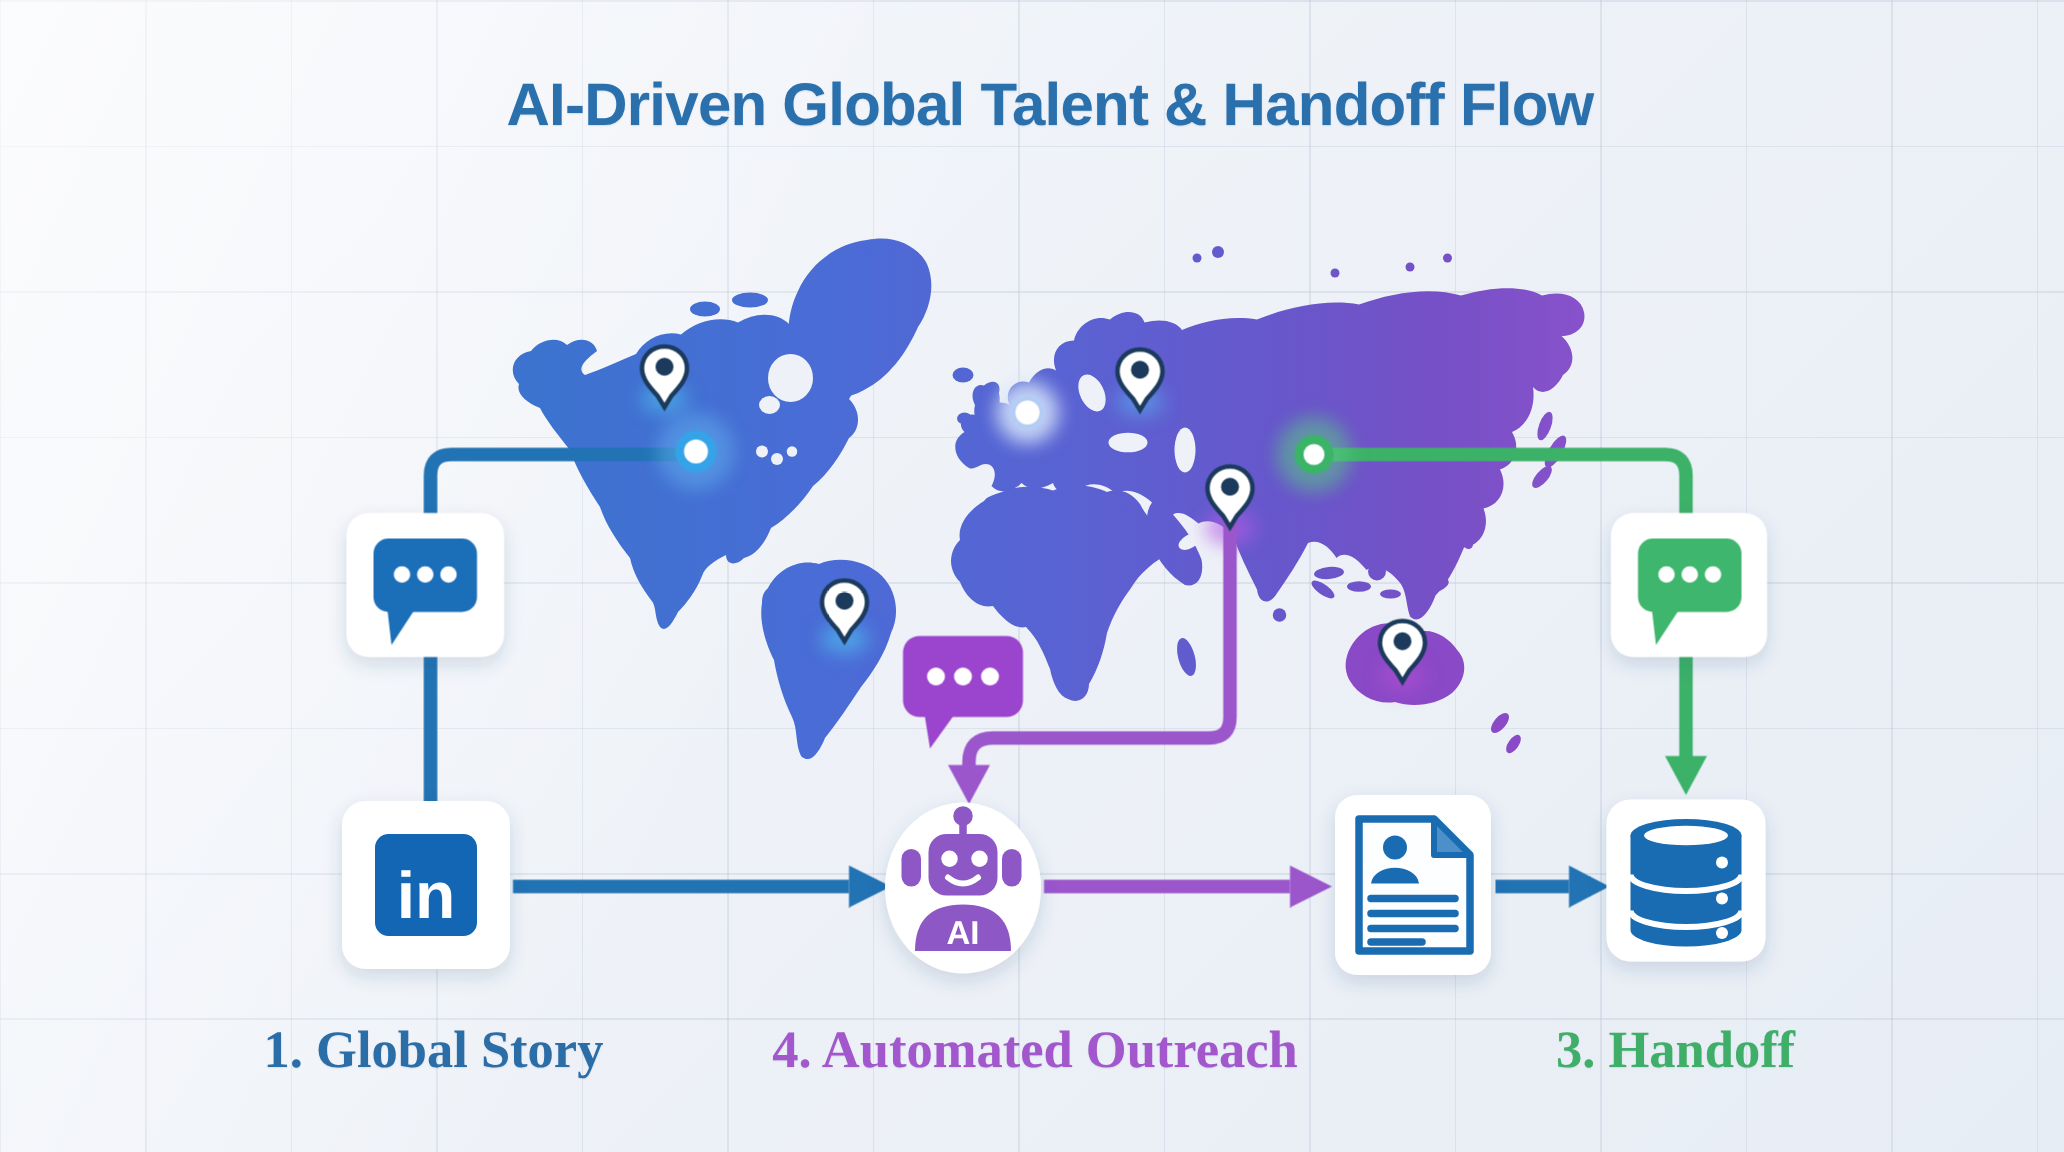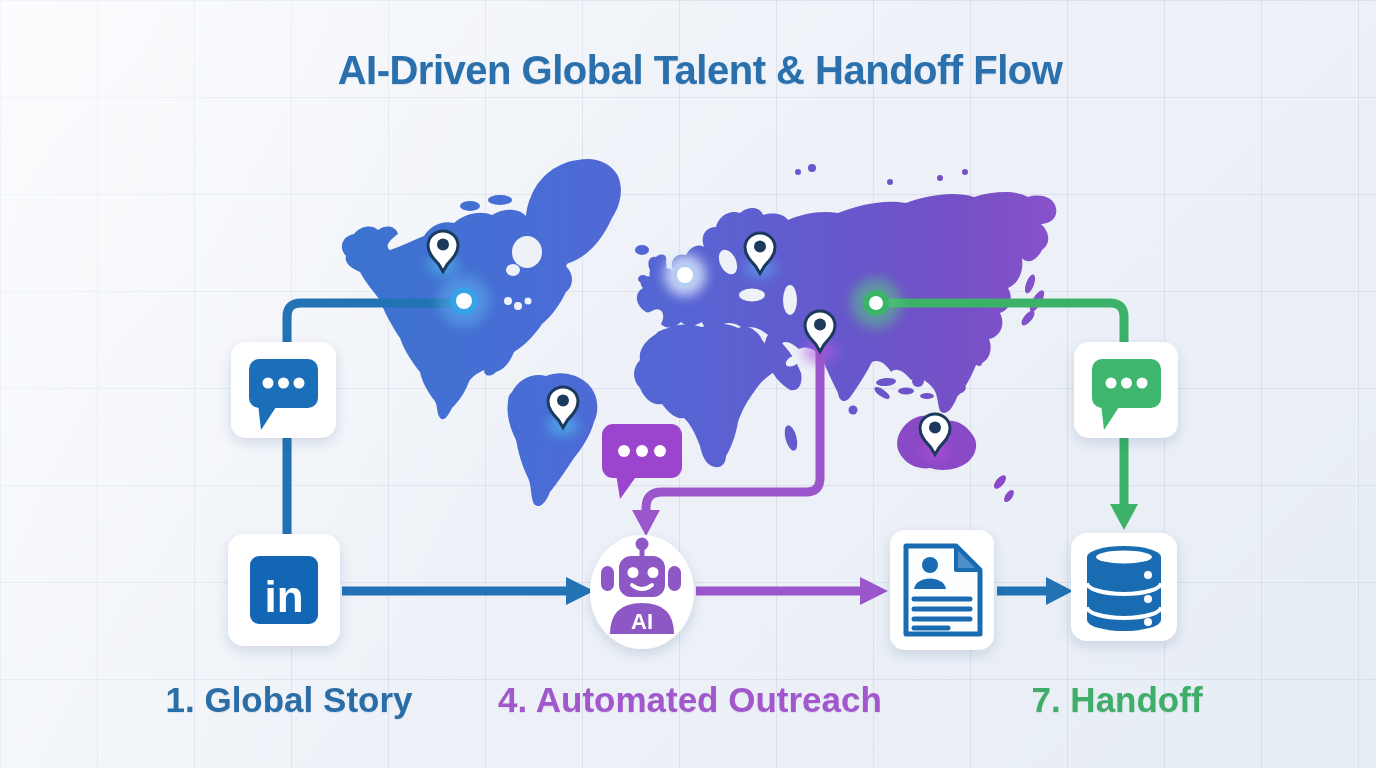--- a/index.html
+++ b/index.html
@@ -17,20 +17,21 @@
   .page-title{
     position:absolute;left:688px;top:48px;transform:translateX(-50%);
     font-size:40px;font-weight:700;letter-spacing:-0.5px;color:#2a70ad;white-space:nowrap;
     text-shadow:0 1px 1px rgba(120,150,190,0.25);
     margin-left:12px;
   }
   .step-label{
     position:absolute;top:680px;transform:translateX(-50%);
     font-size:35px;font-weight:700;white-space:nowrap;
     text-shadow:0 1px 1px rgba(130,150,190,0.22);
+    font-family:Liberation Serif, serif;
   }
   .step-1{left:289px;color:#2b6da7;}
   .step-2{left:690px;color:#a258cc;}
   .step-3{left:1117px;color:#3fae68;}
 </style>
 </head>
 <body>
 
 <div id="canvas">
 
@@ -238,15 +239,15 @@
       <circle cx="1148" cy="575" r="4" fill="#ffffff"></circle>
       <circle cx="1148" cy="599" r="4" fill="#ffffff"></circle>
       <circle cx="1148" cy="622" r="4" fill="#ffffff"></circle>
     </g>
   </g>
 </svg>
 
   <div class="page-title">AI-Driven Global Talent &amp; Handoff Flow</div>
   <div class="step-label step-1">1. Global Story</div>
   <div class="step-label step-2">4. Automated Outreach</div>
-  <div class="step-label step-3">7. Handoff</div>
+  <div class="step-label step-3">3. Handoff</div>
 
 </div>
 
 </body></html>

